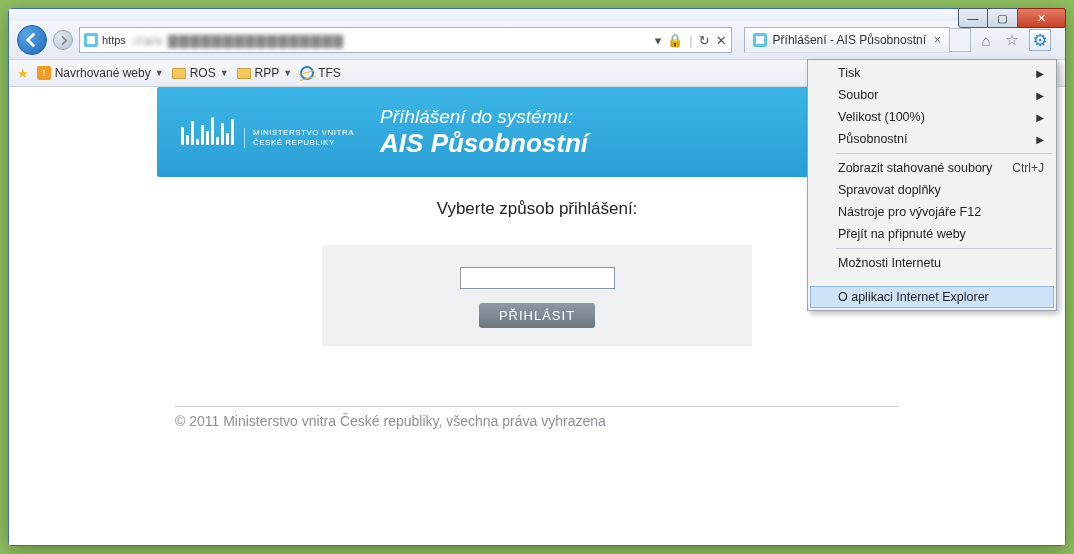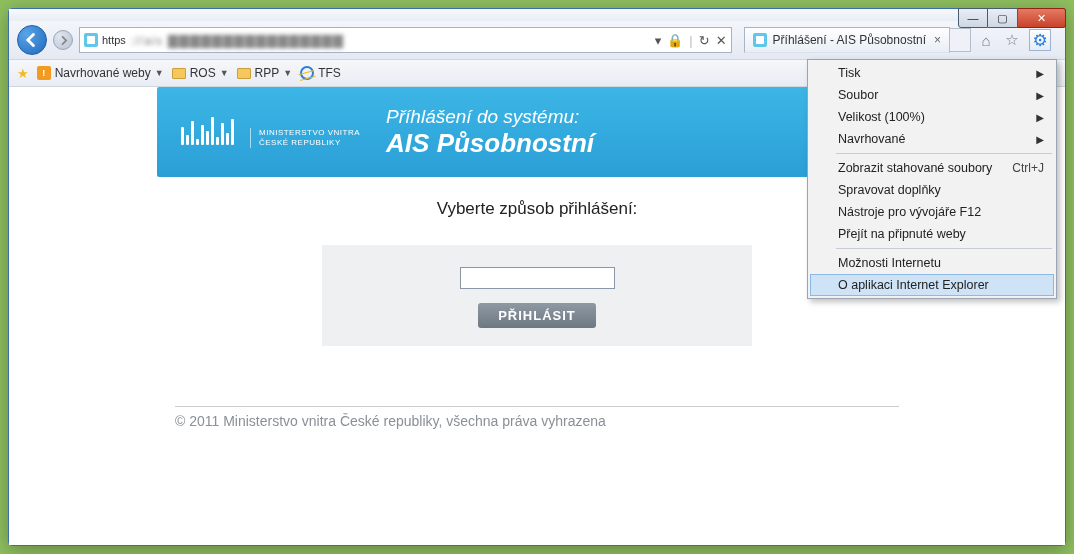--- a/index.html
+++ b/index.html
@@ -95,21 +95,21 @@
 
   
   .content { flex:1; background:#fff; overflow:hidden; position:relative; }
   .page { width: 760px; margin: 0 auto; }
 
   .banner {
     height: 90px; background: linear-gradient(to bottom,#3cb6e6,#2a9fd6);
     display:flex; align-items:center; gap:26px; padding: 0 24px; color:#fff;
     border-radius: 2px;
   }
-  .logo { display:flex; align-items:flex-end; gap:16px; }
+  .logo { display:flex; align-items:flex-end; gap:10px; }
   .logo-bars { display:flex; align-items:flex-end; gap:2px; padding-bottom:3px; }
   .logo-bars div { width:3px; background:#fff; border-radius:1px; }
   .logo-text { font-size:8px; line-height:1.2; letter-spacing:0.5px; border-left:1px solid rgba(255,255,255,0.6); padding-left:8px; }
   .banner-titles .t1 { font-style:italic; font-size:19px; }
   .banner-titles .t2 { font-style:italic; font-weight:bold; font-size:26px; }
 
   .prompt { text-align:center; font-size:17px; color:#222; margin: 22px 0 26px; }
 
   .methods { display:flex; justify-content:center; gap:12px; }
   .method-btn {
@@ -125,39 +125,39 @@
     text-align:center;
   }
   .field-row { display:flex; align-items:center; justify-content:center; gap:6px; margin-bottom:14px; }
   .field-row label { font-size:15px; color:#111; min-width:160px; text-align:right; }
   .field-row input {
     width:155px; height:22px; border:1px solid #8a97a8; padding:0 4px; font-size:13px;
   }
   .submit-btn {
     display:inline-block; padding:5px 20px; border-radius:3px;
     background: linear-gradient(to bottom,#8f99a3,#6d7882); color:#fff;
-    font-size:13px; font-weight:bold; letter-spacing:1px;
+    font-size:13px; font-weight:normal; letter-spacing:1px;
   }
 
   .footer-divider { margin: 60px 18px 6px; border-top:1px solid #ccc; }
   .footer { padding: 0 18px; font-size:14px; color:#8a9097; }
 
   
   .gear-menu {
     position:absolute; right:8px; top:50px; width:250px;
     background:#f2f2f2; border:1px solid #9aa4b3; box-shadow: 3px 3px 6px rgba(0,0,0,0.25);
     font-size:12.5px; color:#222; z-index:50; padding:2px;
   }
   .gm-item {
     display:flex; align-items:center; padding: 4px 10px 4px 28px; position:relative;
   }
   .gm-item .arrow { margin-left:auto; font-size:10px; color:#333; }
   .gm-item .shortcut { margin-left:auto; color:#444; font-size:12px; }
   .gm-sep { height:1px; background:#c7ccd4; margin:3px 2px 3px 26px; }
-  .gm-item.hover { background:#cfe3f7; border:1px solid #8fb8e2; padding:3px 9px 3px 27px; }
+  .gm-item.hover { background:#cfe3f7; border:1px solid #8fb8e2; padding:3px 9px 3px 27px;margin-top:12px; }
 </style>
 </head>
 <body>
 
 <div class="window">
 
   <div class="window-controls">
     <div class="wc-btn">—</div>
     <div class="wc-btn">▢</div>
     <div class="wc-btn wc-close">✕</div>
@@ -279,21 +279,21 @@
     </div>
     <div class="gm-item">
       <span>Soubor</span>
         <span class="arrow">▶</span>
     </div>
     <div class="gm-item">
       <span>Velikost (100%)</span>
         <span class="arrow">▶</span>
     </div>
     <div class="gm-item">
-      <span>Navrhované</span>
+      <span>Působnostní</span>
         <span class="arrow">▶</span>
     </div>
     <div class="gm-sep"></div>
     <div class="gm-item">
       <span>Zobrazit stahované soubory</span>
         <span class="shortcut">Ctrl+J</span>
     </div>
     <div class="gm-item">
       <span>Spravovat doplňky</span>
     </div>

